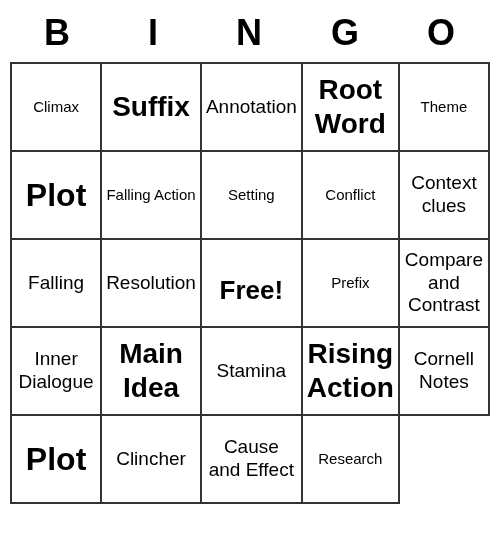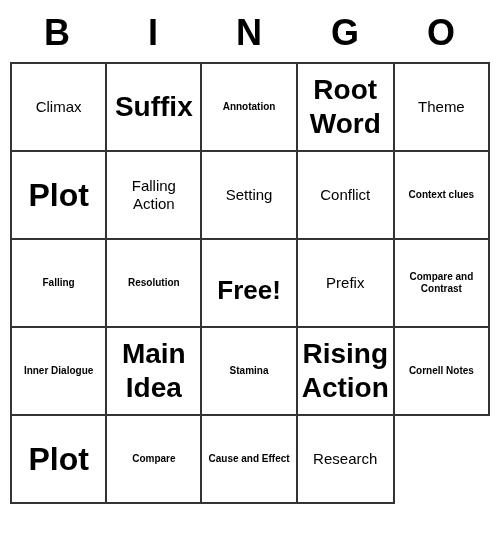--- a/index.html
+++ b/index.html
@@ -56,22 +56,21 @@
       text-align: center;
       padding: 6px 4px;
       line-height: 1.2;
     }
 
     .bingo-cell span {
       display: block;
     }
 
     .size-small {
-      font-size: 10px;
-      font-weight: bold;
+      font-size: 19px;
     }
 
     .size-medium {
       font-size: 15px;
     }
 
     .size-large {
       font-size: 28px;
       font-weight: bold;
     }
@@ -156,21 +155,21 @@
       <div class="bingo-cell">
         <span class="size-large">Rising Action</span>
       </div>
       <div class="bingo-cell">
         <span class="size-small">Cornell Notes</span>
       </div>
       <div class="bingo-cell">
         <span class="size-xlarge">Plot</span>
       </div>
       <div class="bingo-cell">
-        <span class="size-small">Compare</span>
+        <span class="size-small">Clincher</span>
       </div>
       <div class="bingo-cell">
         <span class="size-small">Cause and Effect</span>
       </div>
       <div class="bingo-cell">
         <span class="size-medium">Research</span>
       </div>
     </div>
 </div>
 

